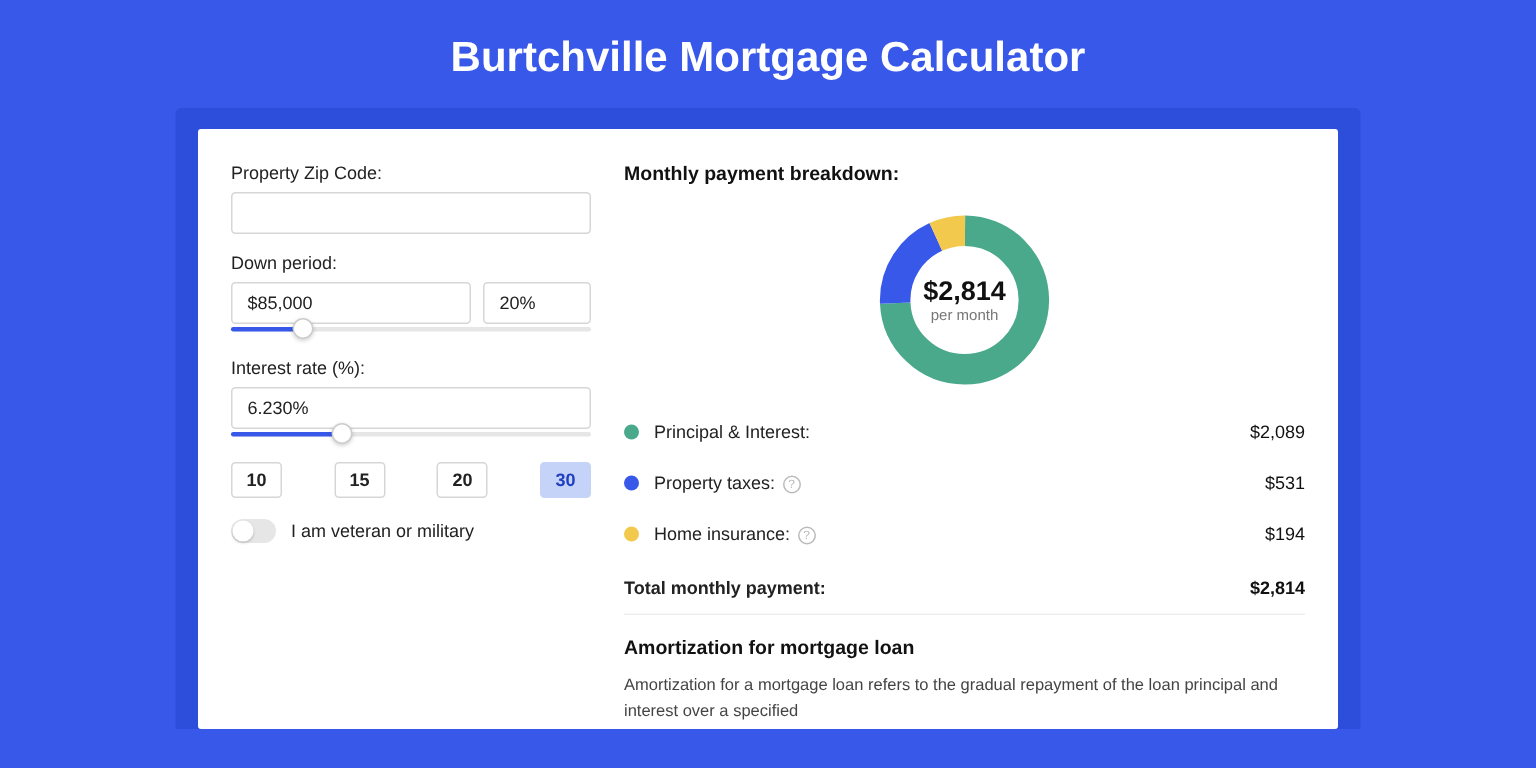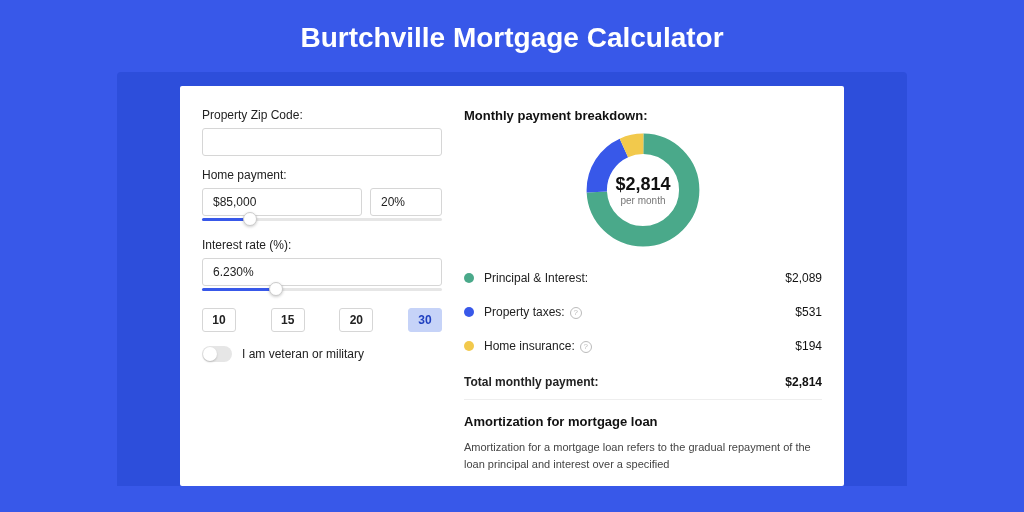--- a/index.html
+++ b/index.html
@@ -18,21 +18,21 @@
     padding: 22px 0 18px 0;
   }
   .outer-panel {
     width: 790px;
     margin: 0 auto;
     background: #2d4edb;
     padding: 14px 0 0 0;
     border-radius: 4px 4px 0 0;
   }
   .app {
-    width: 664px;
+    width: 760px;
     margin: 0 auto;
     background: #fff;
     border-radius: 2px;
     padding: 22px 22px 0 22px;
     display: flex;
     gap: 22px;
     height: 400px;
     overflow: hidden;
   }
   .left {
@@ -121,21 +121,21 @@
     left: 1px; top: 1px;
     width: 14px; height: 14px;
     border-radius: 50%;
     background: #fff;
     box-shadow: 0 1px 2px rgba(0,0,0,0.2);
   }
   .right-title {
     font-size: 13px;
     font-weight: 700;
     color: #111;
-    margin-bottom: 0;
+    margin-bottom: 10px;
   }
   .donut-area {
     width: 100%;
     display: flex;
     justify-content: center;
     padding: 6px 0 10px 0;
   }
   .donut {
     position: relative;
     width: 122px; height: 122px;
@@ -200,21 +200,21 @@
 
     <div class="left">
 
       <div class="field-block">
         <div class="field-label">Property Zip Code:</div>
         <input class="text-input" value="" style="">
       </div>
 
 
       <div class="field-block">
-        <div class="field-label">Home payment:</div>
+        <div class="field-label">Down period:</div>
         <div class="dp-row">
           <input class="text-input" value="$85,000" style="">
           <input class="text-input dp-percent" value="20%" style="">
         </div>
         <div class="slider-wrap">
           <div class="slider-track"></div>
           <div class="slider-fill" style="width:20%"></div>
           <div class="slider-thumb" style="left:20%"></div>
         </div>
       </div>

